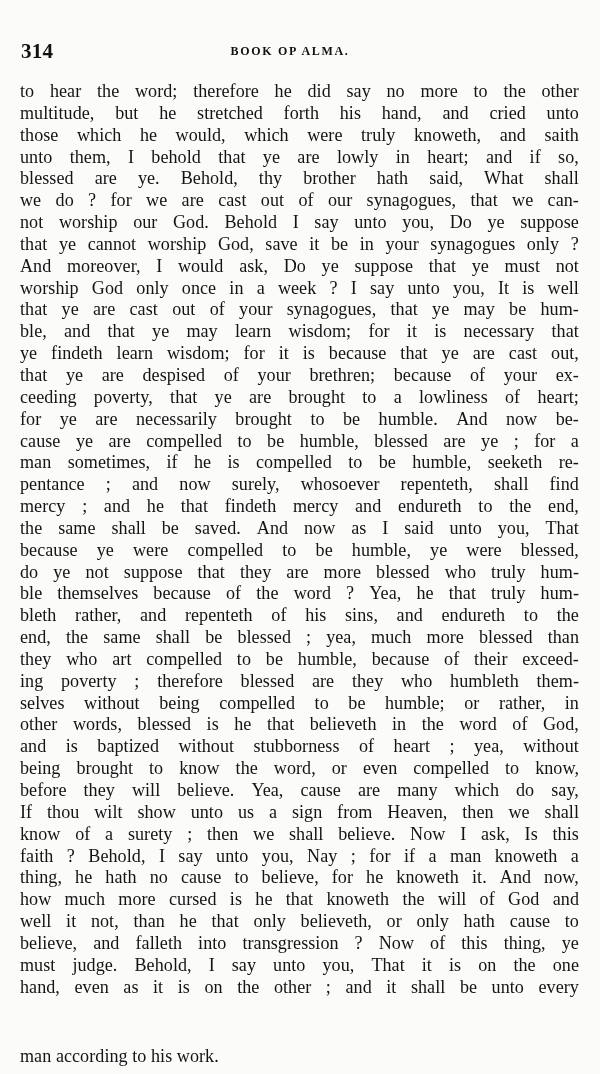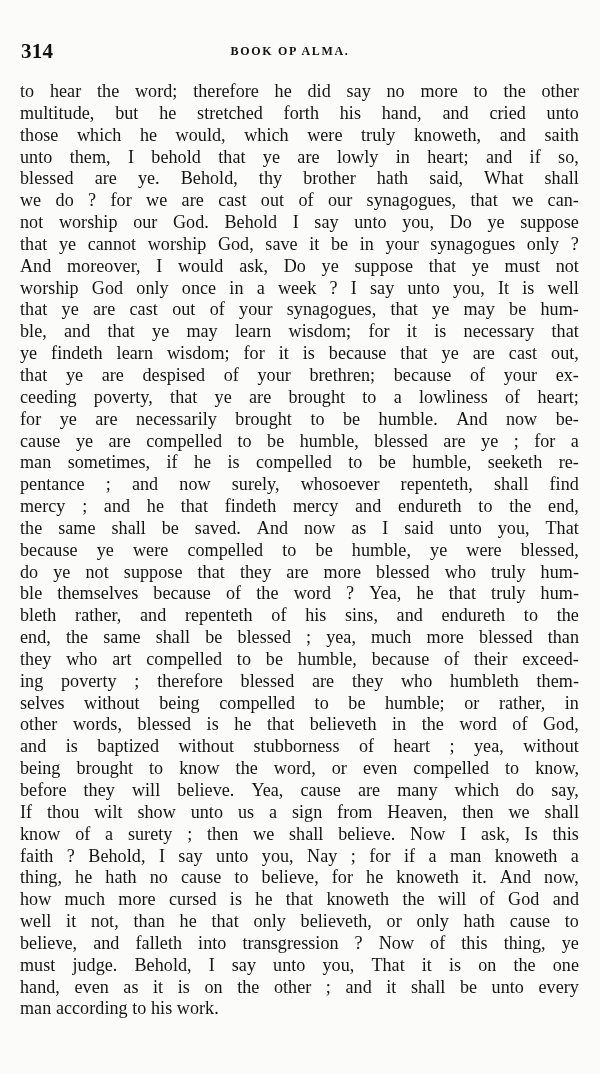--- a/index.html
+++ b/index.html
@@ -76,20 +76,21 @@
   .text-line.justify {
     display: flex;
     justify-content: space-between;
     white-space: normal;
   }
   .text-line.justify > .w {
     white-space: pre;
   }
   .text-line.last {
     display: block;
+    margin-top: 48px;
   }
 </style>
 </head>
 <body>
 
 <div class="page">
 
   <div class="page-header">
     <span class="folio">314</span>
     <span class="running-title">BOOK OP ALMA.</span>

